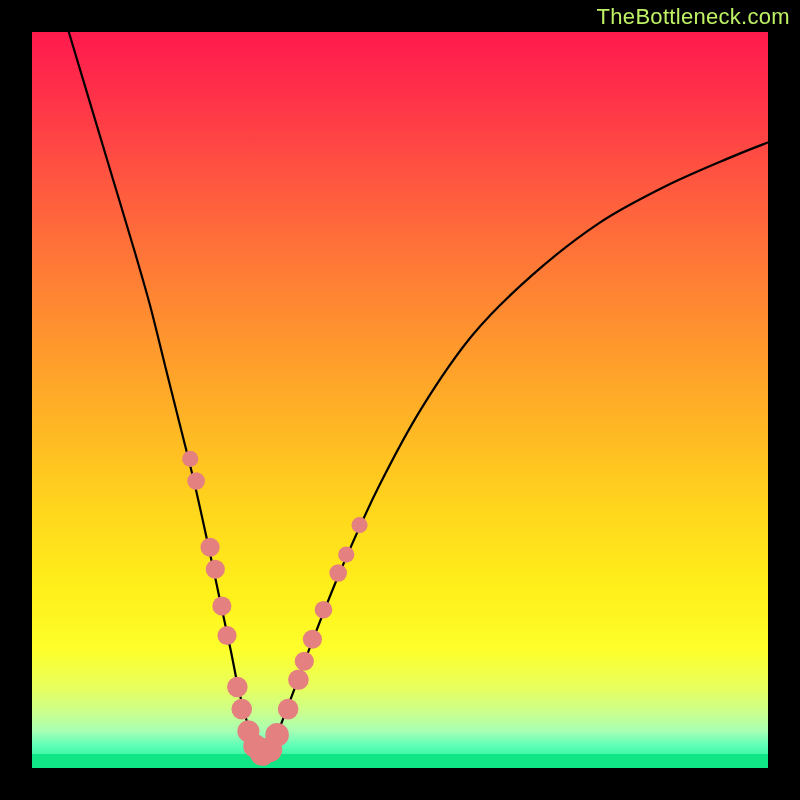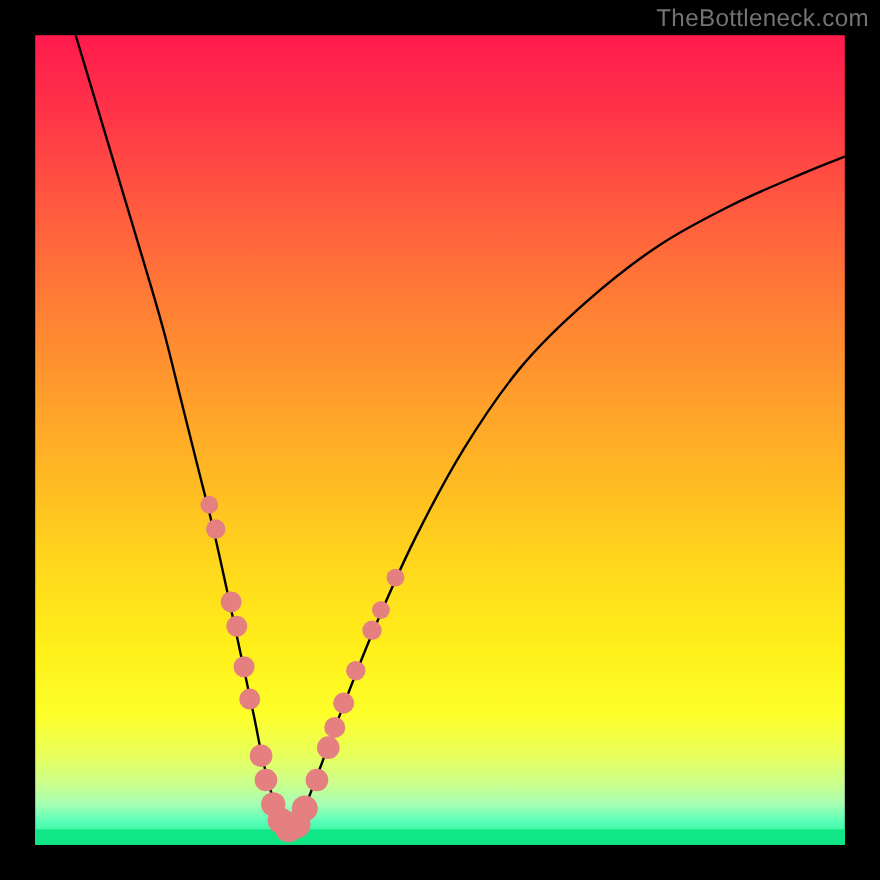--- a/index.html
+++ b/index.html
@@ -44,21 +44,21 @@
     left: 0;
     bottom: 0;
     width: 100%;
     height: 14px;
     background: #10e686;
   }
   .watermark {
     position: absolute;
     top: 4px;
     right: 10px;
-    color: #737373;
+    color: #bef264;
     font-size: 22px;
     font-weight: 500;
     letter-spacing: 0.3px;
     user-select: none;
     margin-left: 43px;
   }
   svg {
     position: absolute;
     left: 0;
     top: 0;

